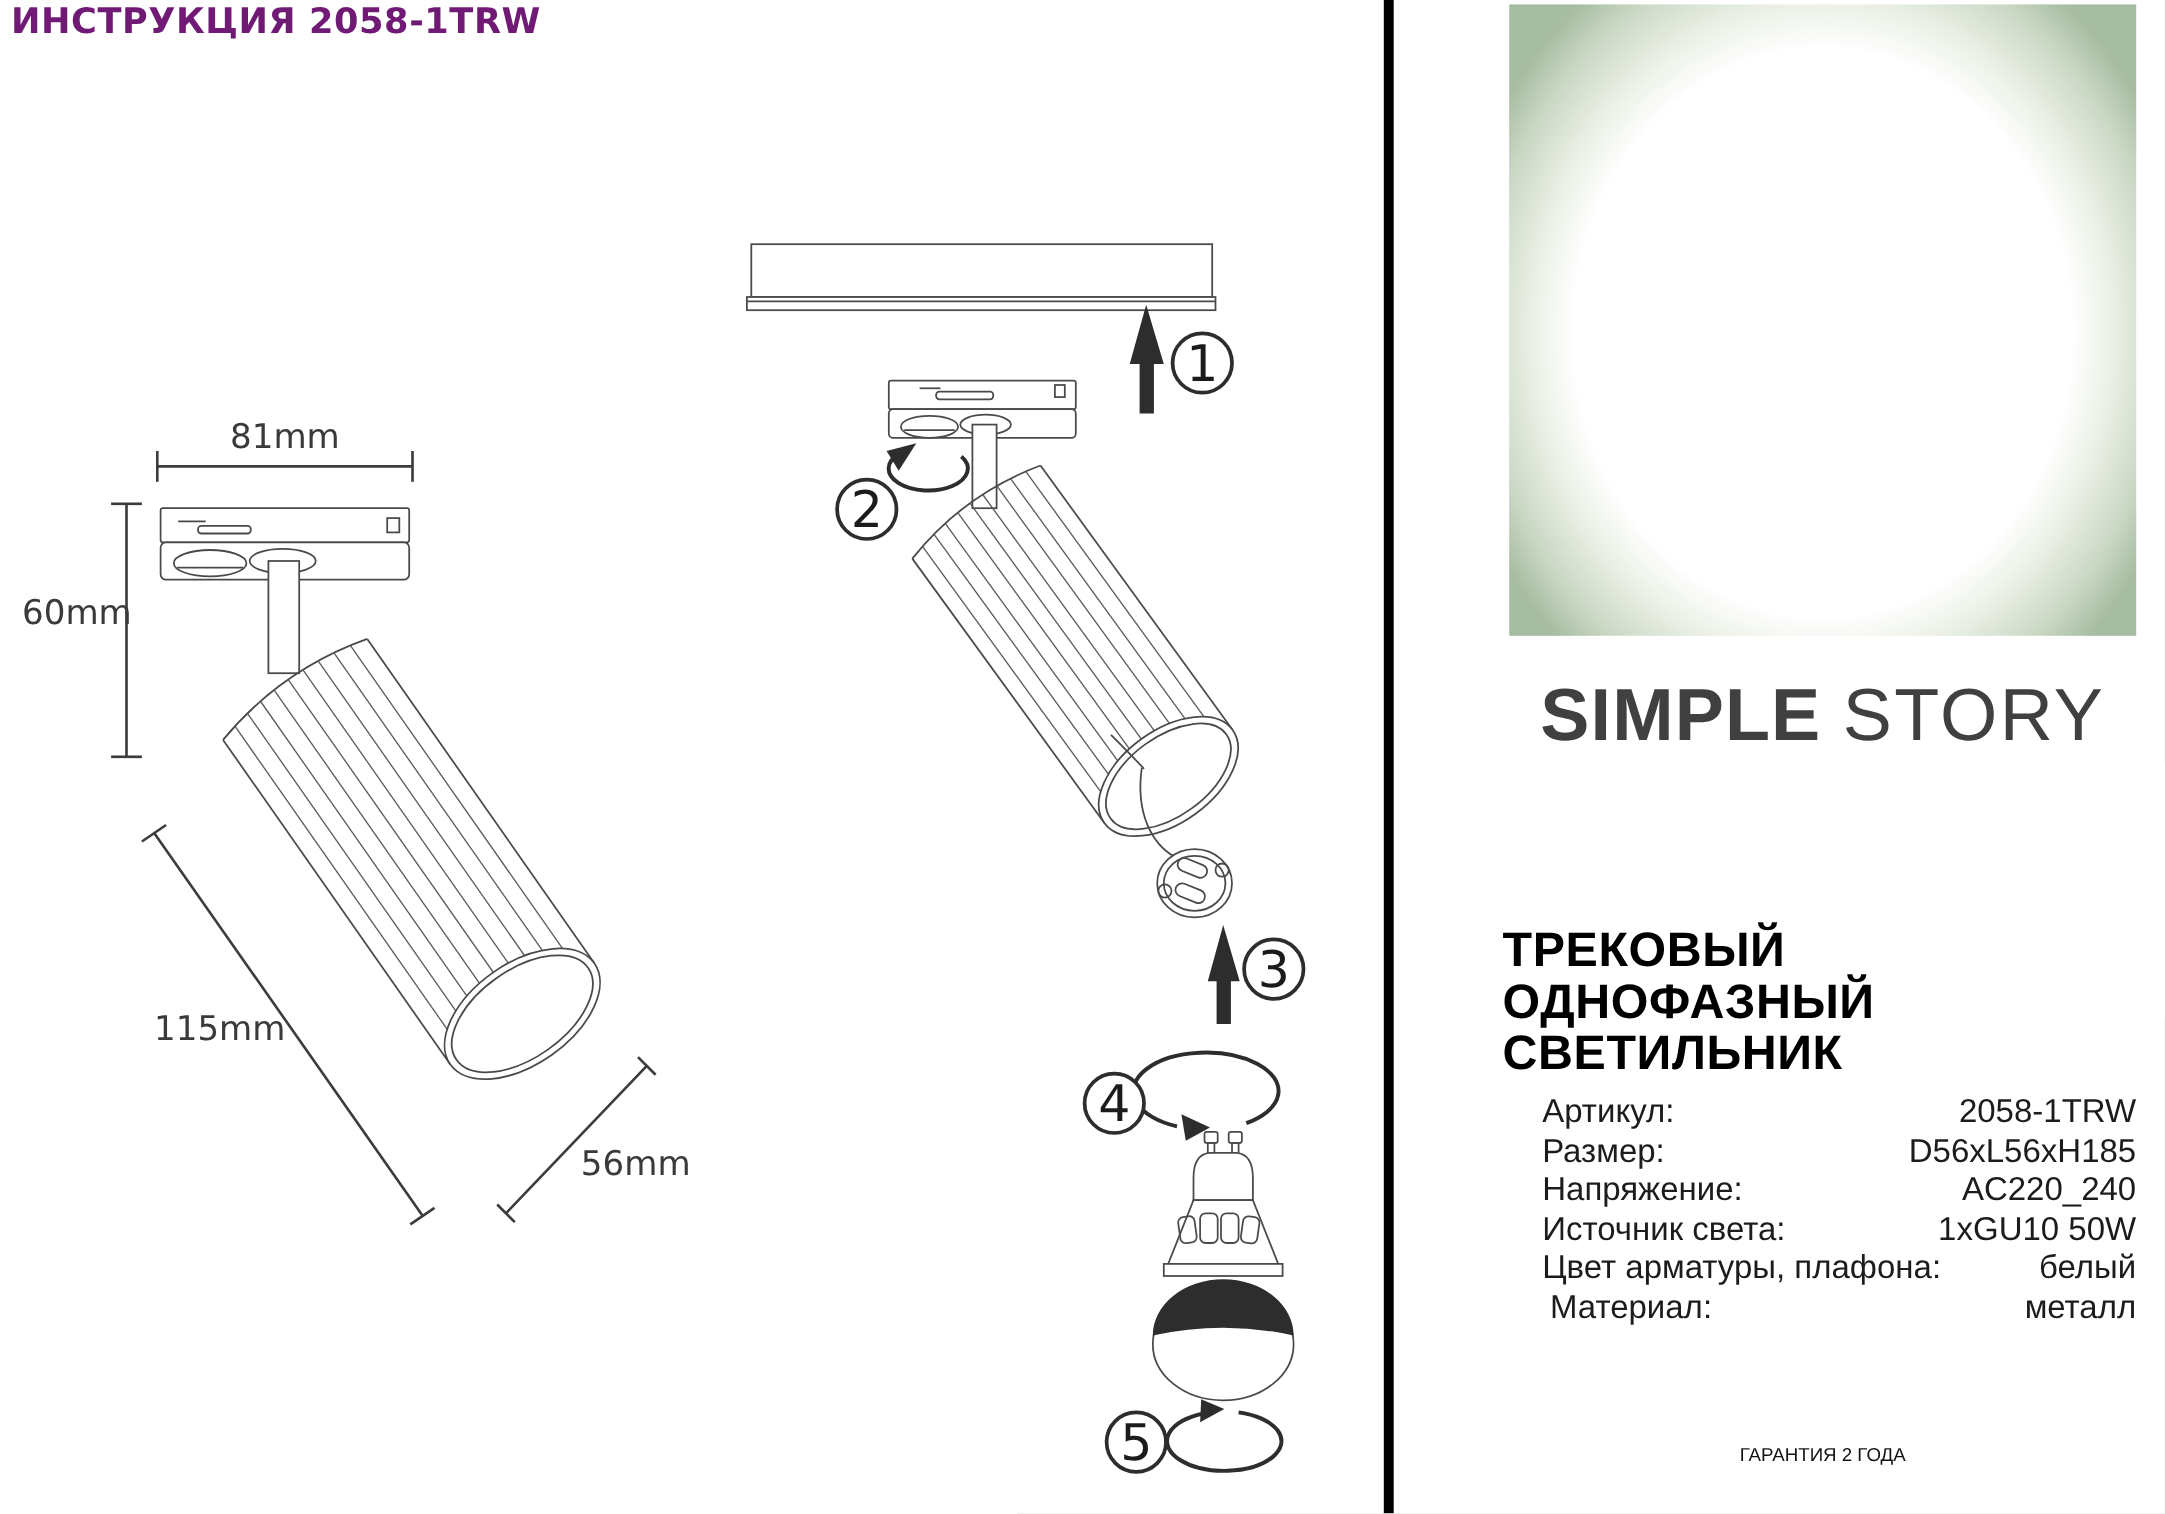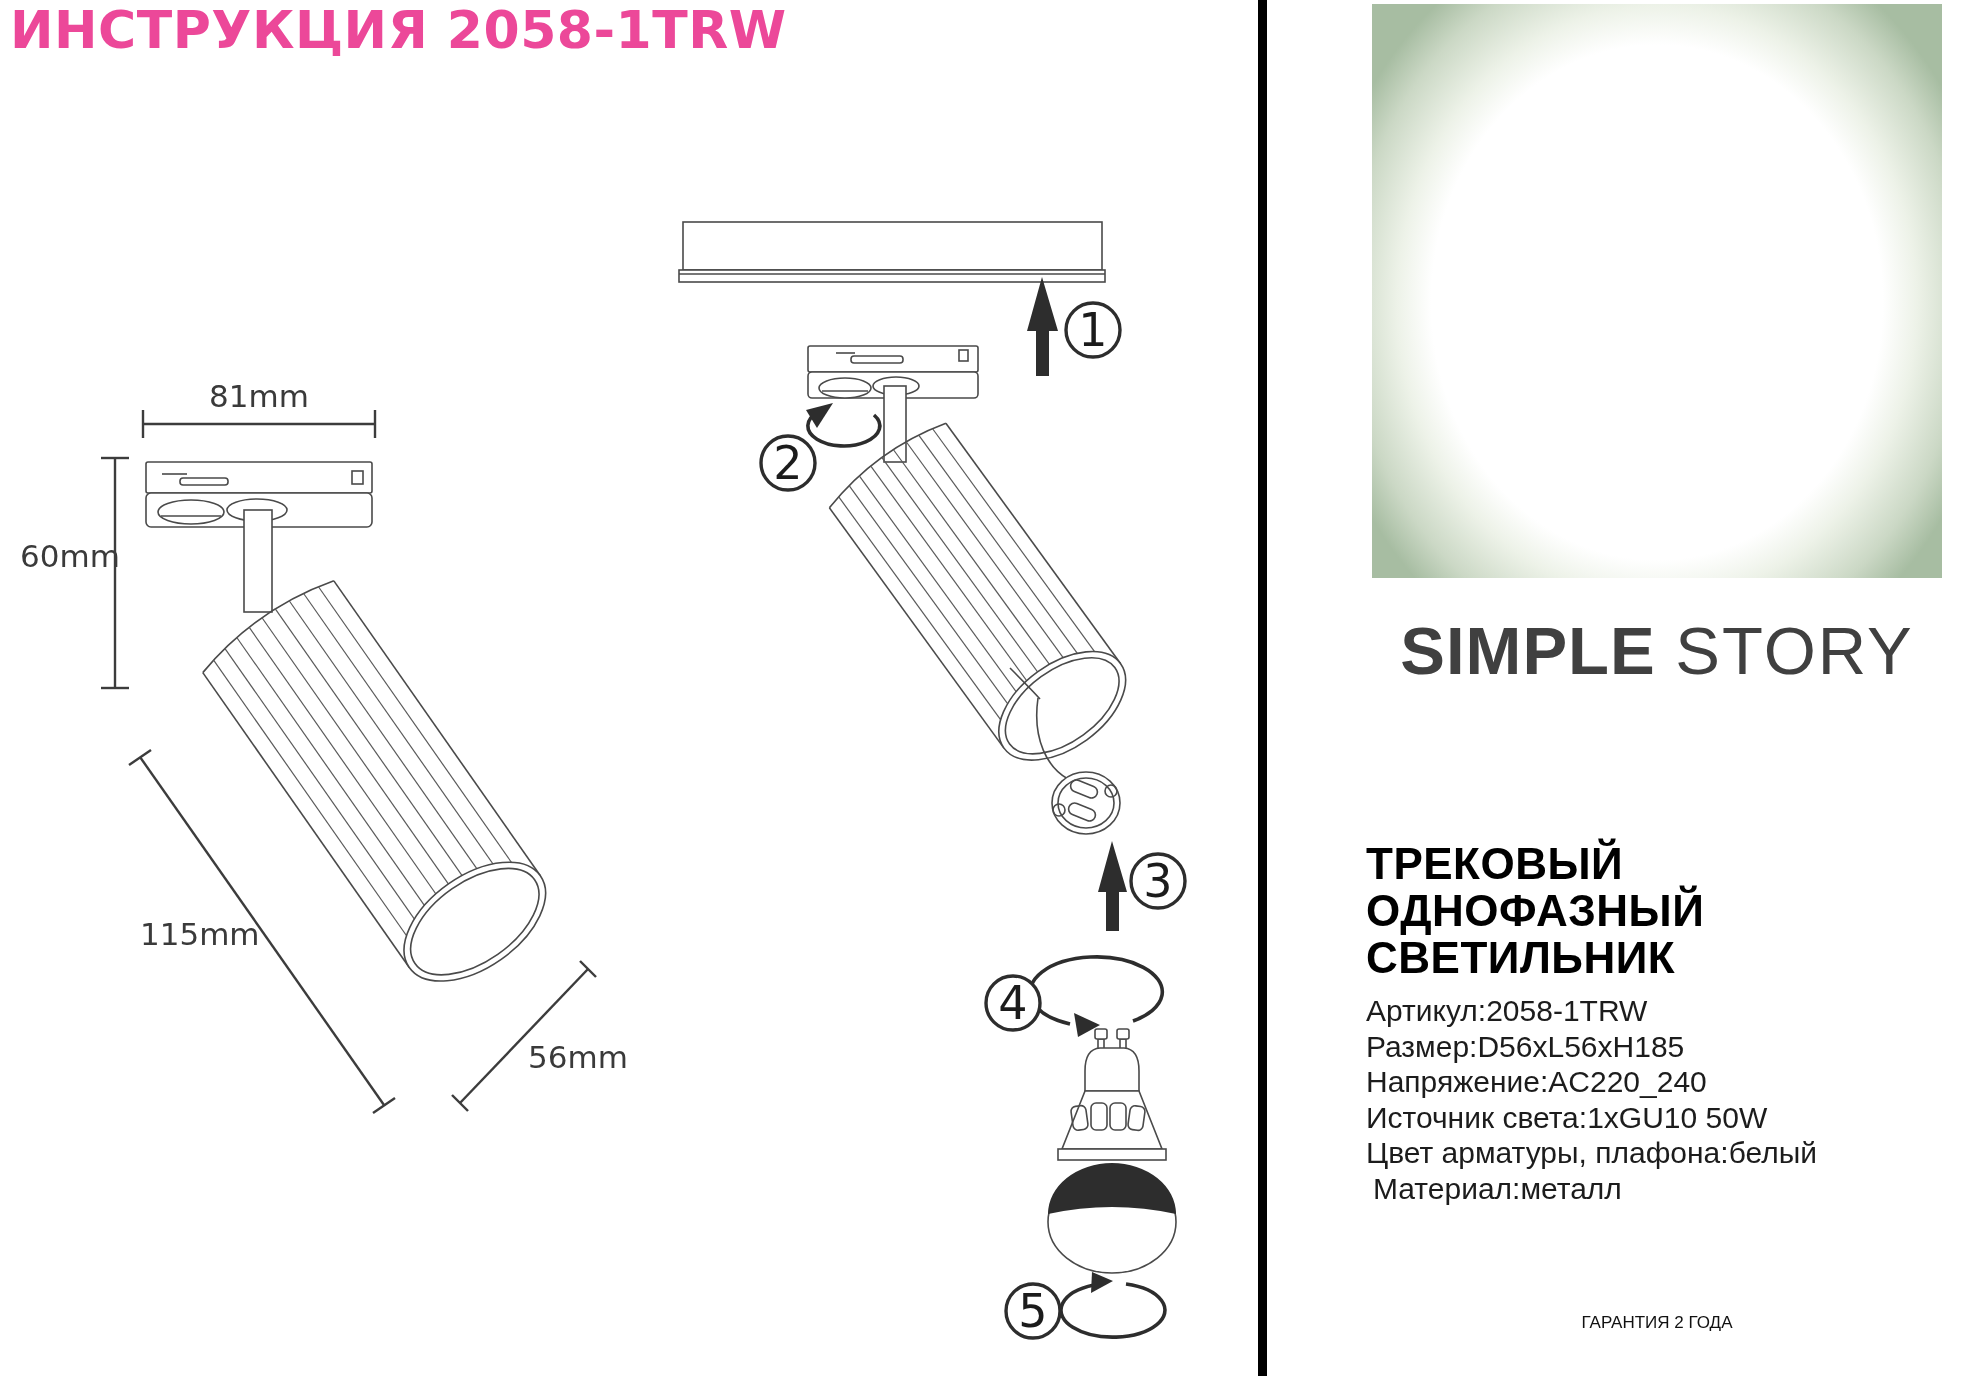--- a/index.html
+++ b/index.html
@@ -2,40 +2,40 @@
 <html><head>
 <meta charset="utf-8">
 <style>
   html,body { margin:0; padding:0; background:#e8e8e8; }
   .page {
     position:relative; width:1968px; height:1376px; background:#ffffff;
     font-family:"Liberation Sans", sans-serif; overflow:hidden;
   }
   .title {
     position:absolute; left:10px; top:0; font-family:"DejaVu Sans", sans-serif;
-    font-weight:800; font-size:52px; letter-spacing:0.5px; color:#ec4899; white-space:nowrap;
+    font-weight:800; font-size:32px; letter-spacing:0.5px; color:#701a75; white-space:nowrap;
   }
   .divider { position:absolute; left:1258px; top:0; width:9px; height:1376px; background:#000; }
   .hero {
     position:absolute; left:1372px; top:4px; width:570px; height:574px;
     background: radial-gradient(ellipse 60% 68% at 50% 52%,
       #ffffff 0%, #ffffff 66%, #edf2e8 76%, #cbd8c5 90%, #a7bda2 100%);
   }
   .brand {
     position:absolute; left:1372px; top:612px; width:570px; text-align:center;
     font-size:67px; color:#404040; white-space:nowrap; letter-spacing:1px;
   }
   .brand .b1 { font-weight:700; }
   .brand .b2 { font-weight:400; letter-spacing:2px; }
   .ptype {
     position:absolute; left:1366px; top:840px; font-size:44px; font-weight:700;
     line-height:47px; color:#000; word-spacing:14px; letter-spacing:0.5px;
   }
   .specs { position:absolute; left:1366px; top:993px; width:576px; font-size:30px; color:#1c1c1c; }
-  .spec-row { display:flex; line-height:35.5px; }
+  .spec-row { display:flex; justify-content:space-between; line-height:35.5px;margin-left:36px; }
   .spec-row .indent { padding-left:7px; }
   .footer {
     position:absolute; left:1372px; top:1306px; width:570px; text-align:center;
     font-size:17px; line-height:33px; color:#111; white-space:nowrap;
   }
   svg.drawings { position:absolute; left:0; top:0; }
   .ln  { stroke:#4a4a4a; fill:none; stroke-width:1.6; }
   .lnf { stroke:#4a4a4a; fill:#ffffff; stroke-width:1.6; }
   .rib { stroke:#5a5a5a; fill:none; stroke-width:1.2; }
   .dim { stroke:#3c3c3c; fill:none; stroke-width:2.4; }

